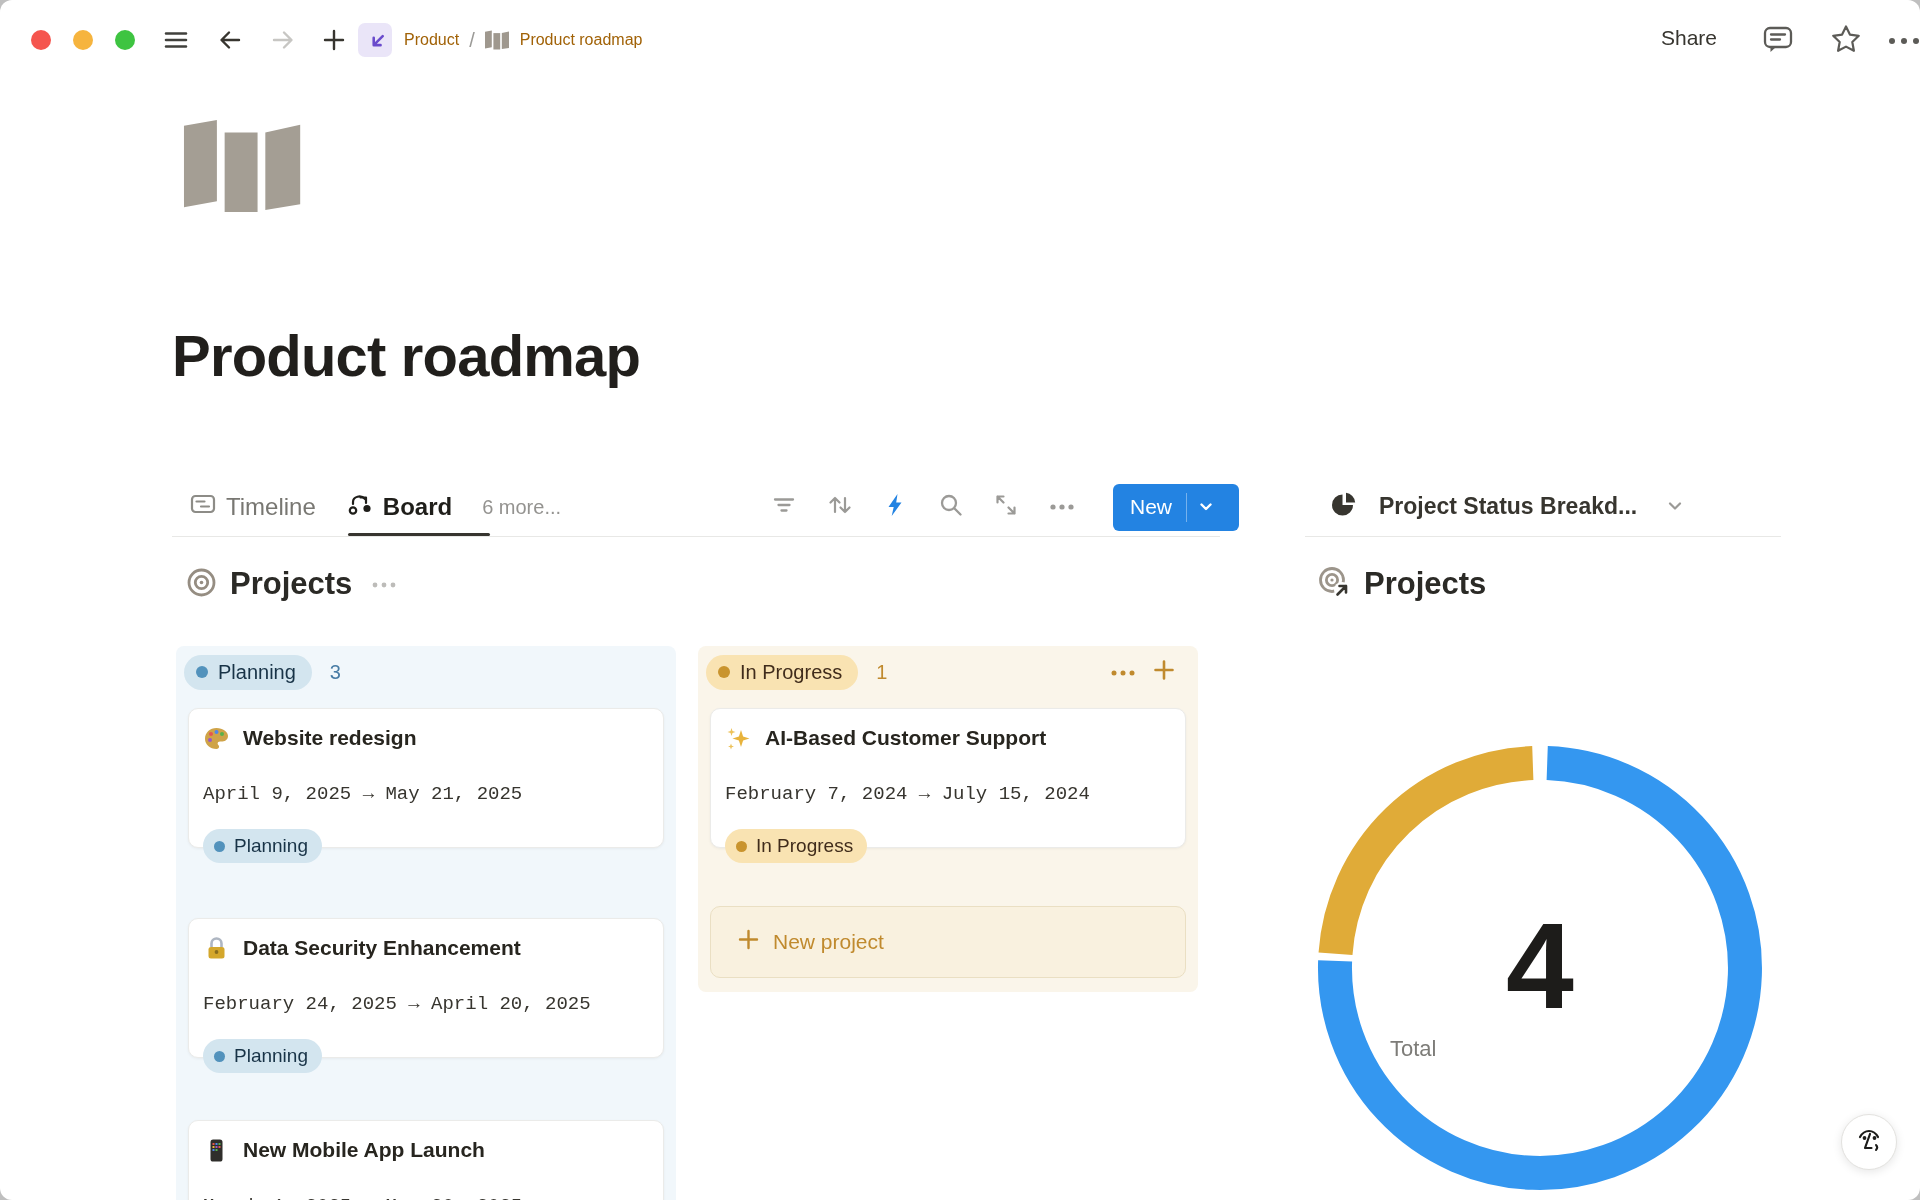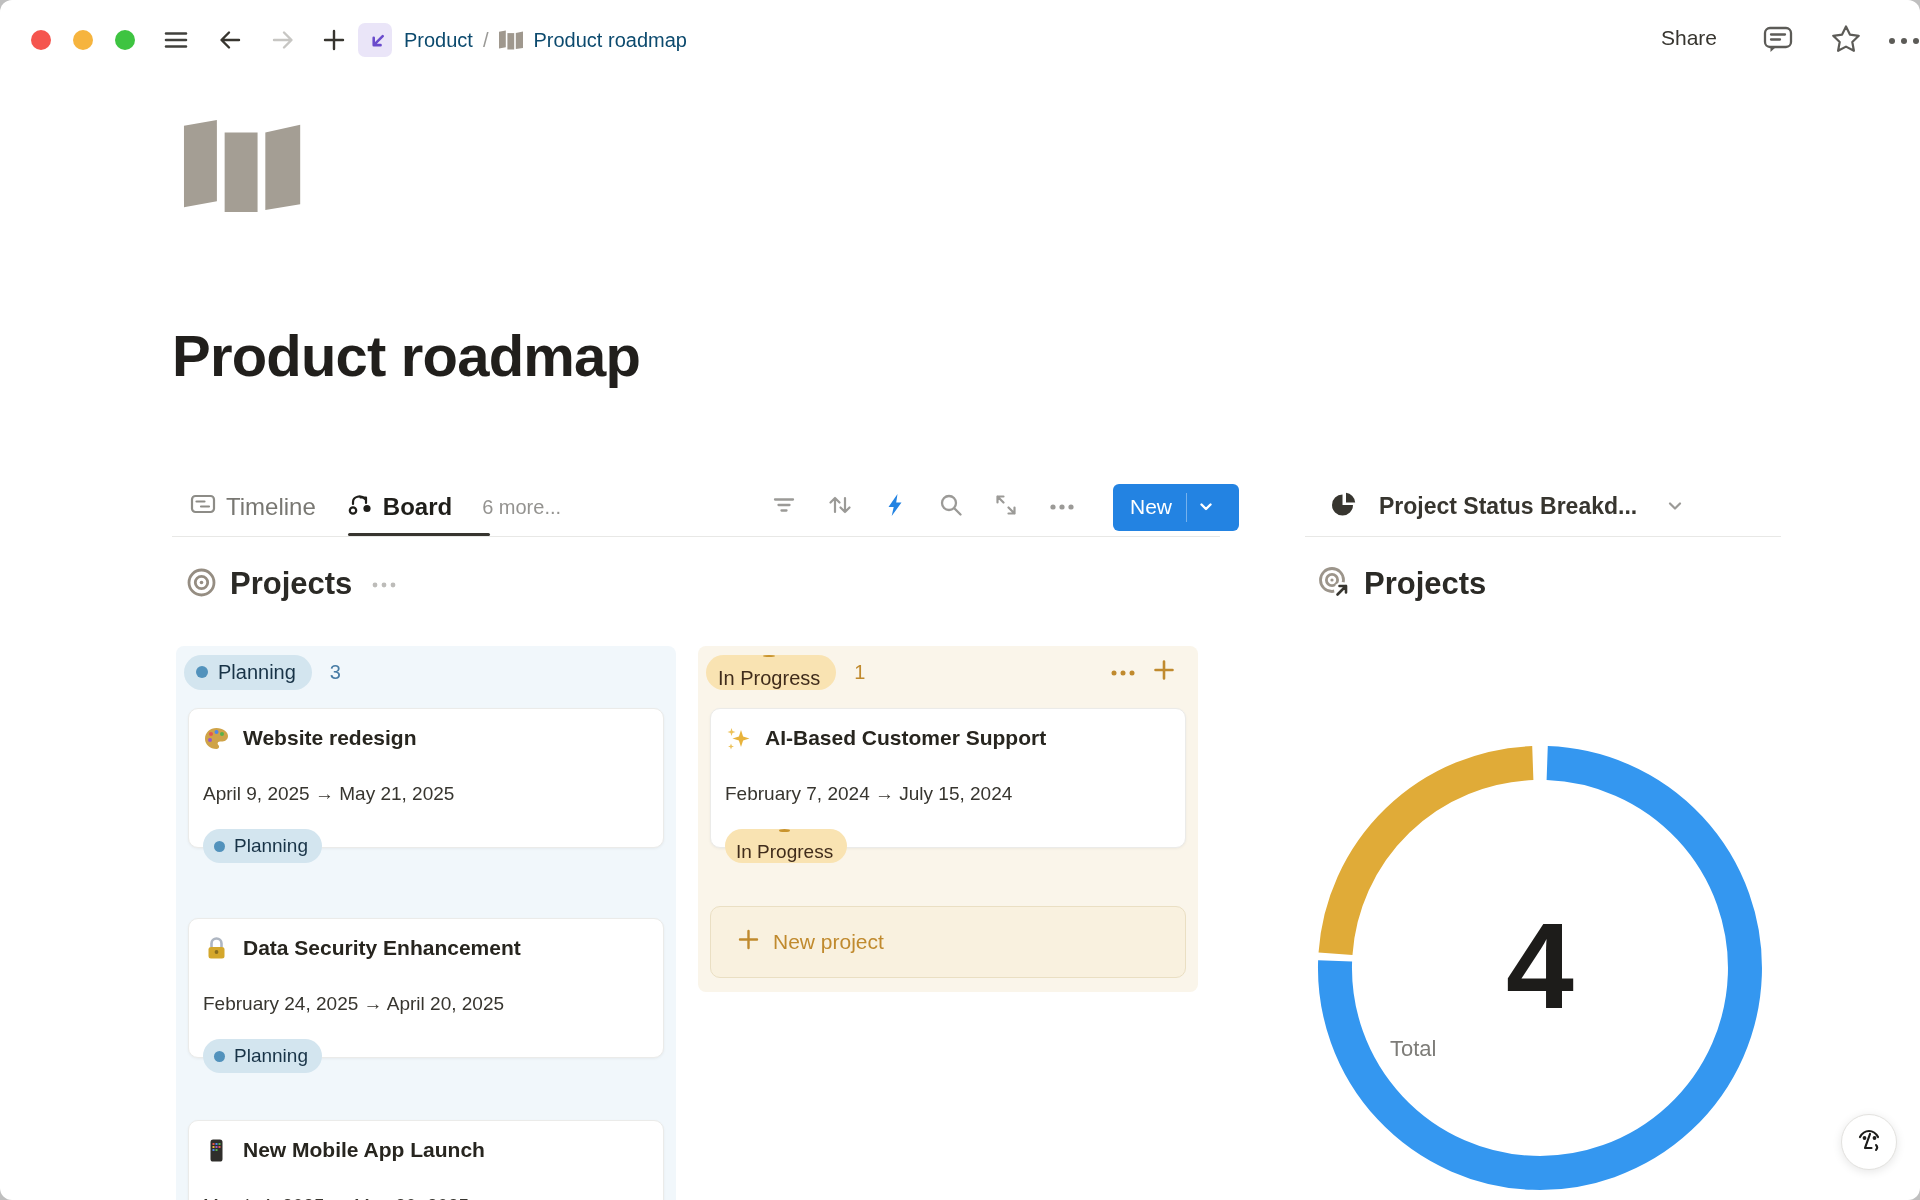--- a/index.html
+++ b/index.html
@@ -13,21 +13,21 @@
   }
   .window {
     position:relative; width:1920px; height:1200px;
     background:#ffffff; border-radius:12px; overflow:hidden;
   }
   .abs { position:absolute; }
   .row { display:flex; align-items:center; }
 
   
   .light { width:20px; height:20px; border-radius:50%; }
-  .crumb { font-size:20px; color:#0c4a6e; }
+  .crumb { font-size:16px; color:#a16207; }
   .crumb-sep { font-size:20px; color:#9b9a97; margin:0 10px; }
   .appicon { width:34px; height:34px; border-radius:7px; background:#eae5f8;
              display:flex; align-items:center; justify-content:center; }
 
   
   .page-title { font-size:58px; font-weight:700; letter-spacing:-0.8px; color:#211f1c; margin:0; }
 
   .tab { display:flex; align-items:center; gap:9px; font-size:24px;text-align:center; }
   .tab.inactive { color:#787772; }
   .tab.active { color:#1f1e1a; font-weight:600; }
@@ -46,34 +46,34 @@
 
   
   .col { position:absolute; width:500px; border-radius:8px; }
   .col-blue { background:#f1f7fb; }
   .col-yellow { background:#faf5ea; }
   .col-head { position:absolute; top:8px; left:8px; right:8px; height:36px;
               display:flex; align-items:center; }
   .head-pill { display:flex; align-items:center; gap:10px; height:35px; padding:0 16px 0 12px;
                border-radius:18px; font-size:20px; font-weight:500; }
   .pill-blue  { background:#d3e5ef; color:#183347; }
-  .pill-yellow{ background:#f9e3b2; color:#402c1b;flex-direction:column; }
+  .pill-yellow{ background:#f9e3b2; color:#402c1b; }
   .dot { width:12px; height:12px; border-radius:50%; }
   .dot-blue { background:#5292bc; }
   .dot-yellow { background:#c9942e; }
   .col-count { font-size:20px; margin-left:18px; }
   .count-blue { color:#487ca5; }
   .count-yellow { color:#c08a2e; }
 
   .card { position:absolute; left:12px; width:476px; height:140px; background:#fff;
           border:1px solid #ebebe9; border-radius:10px;
           box-shadow:0 1px 3px rgba(15,15,15,.05); padding:15px 14px 0 14px; }
   .card-title-row { display:flex; align-items:center; gap:13px; height:28px; }
   .card-title { font-size:21px; font-weight:600; color:#27251f; }
-  .card-dates { margin-top:31px; font-size:19px; color:#37352f; height:24px; }
+  .card-dates { margin-top:31px; font-size:19px; color:#37352f; height:24px;font-family:Liberation Mono, monospace; }
   .tag { display:inline-flex; align-items:center; gap:9px; height:34px; padding:0 14px 0 11px;
          border-radius:17px; font-size:19px; margin-top:22px; }
   .tag .dot { width:11px; height:11px; }
 
   .new-project { position:absolute; left:12px; width:476px; height:72px;
                  background:#f9f1df; border:1px solid #eadfc3; border-radius:10px;
                  display:flex; align-items:center; gap:13px; padding-left:26px;
                  color:#c08a2e; font-size:21px; }
 
   

